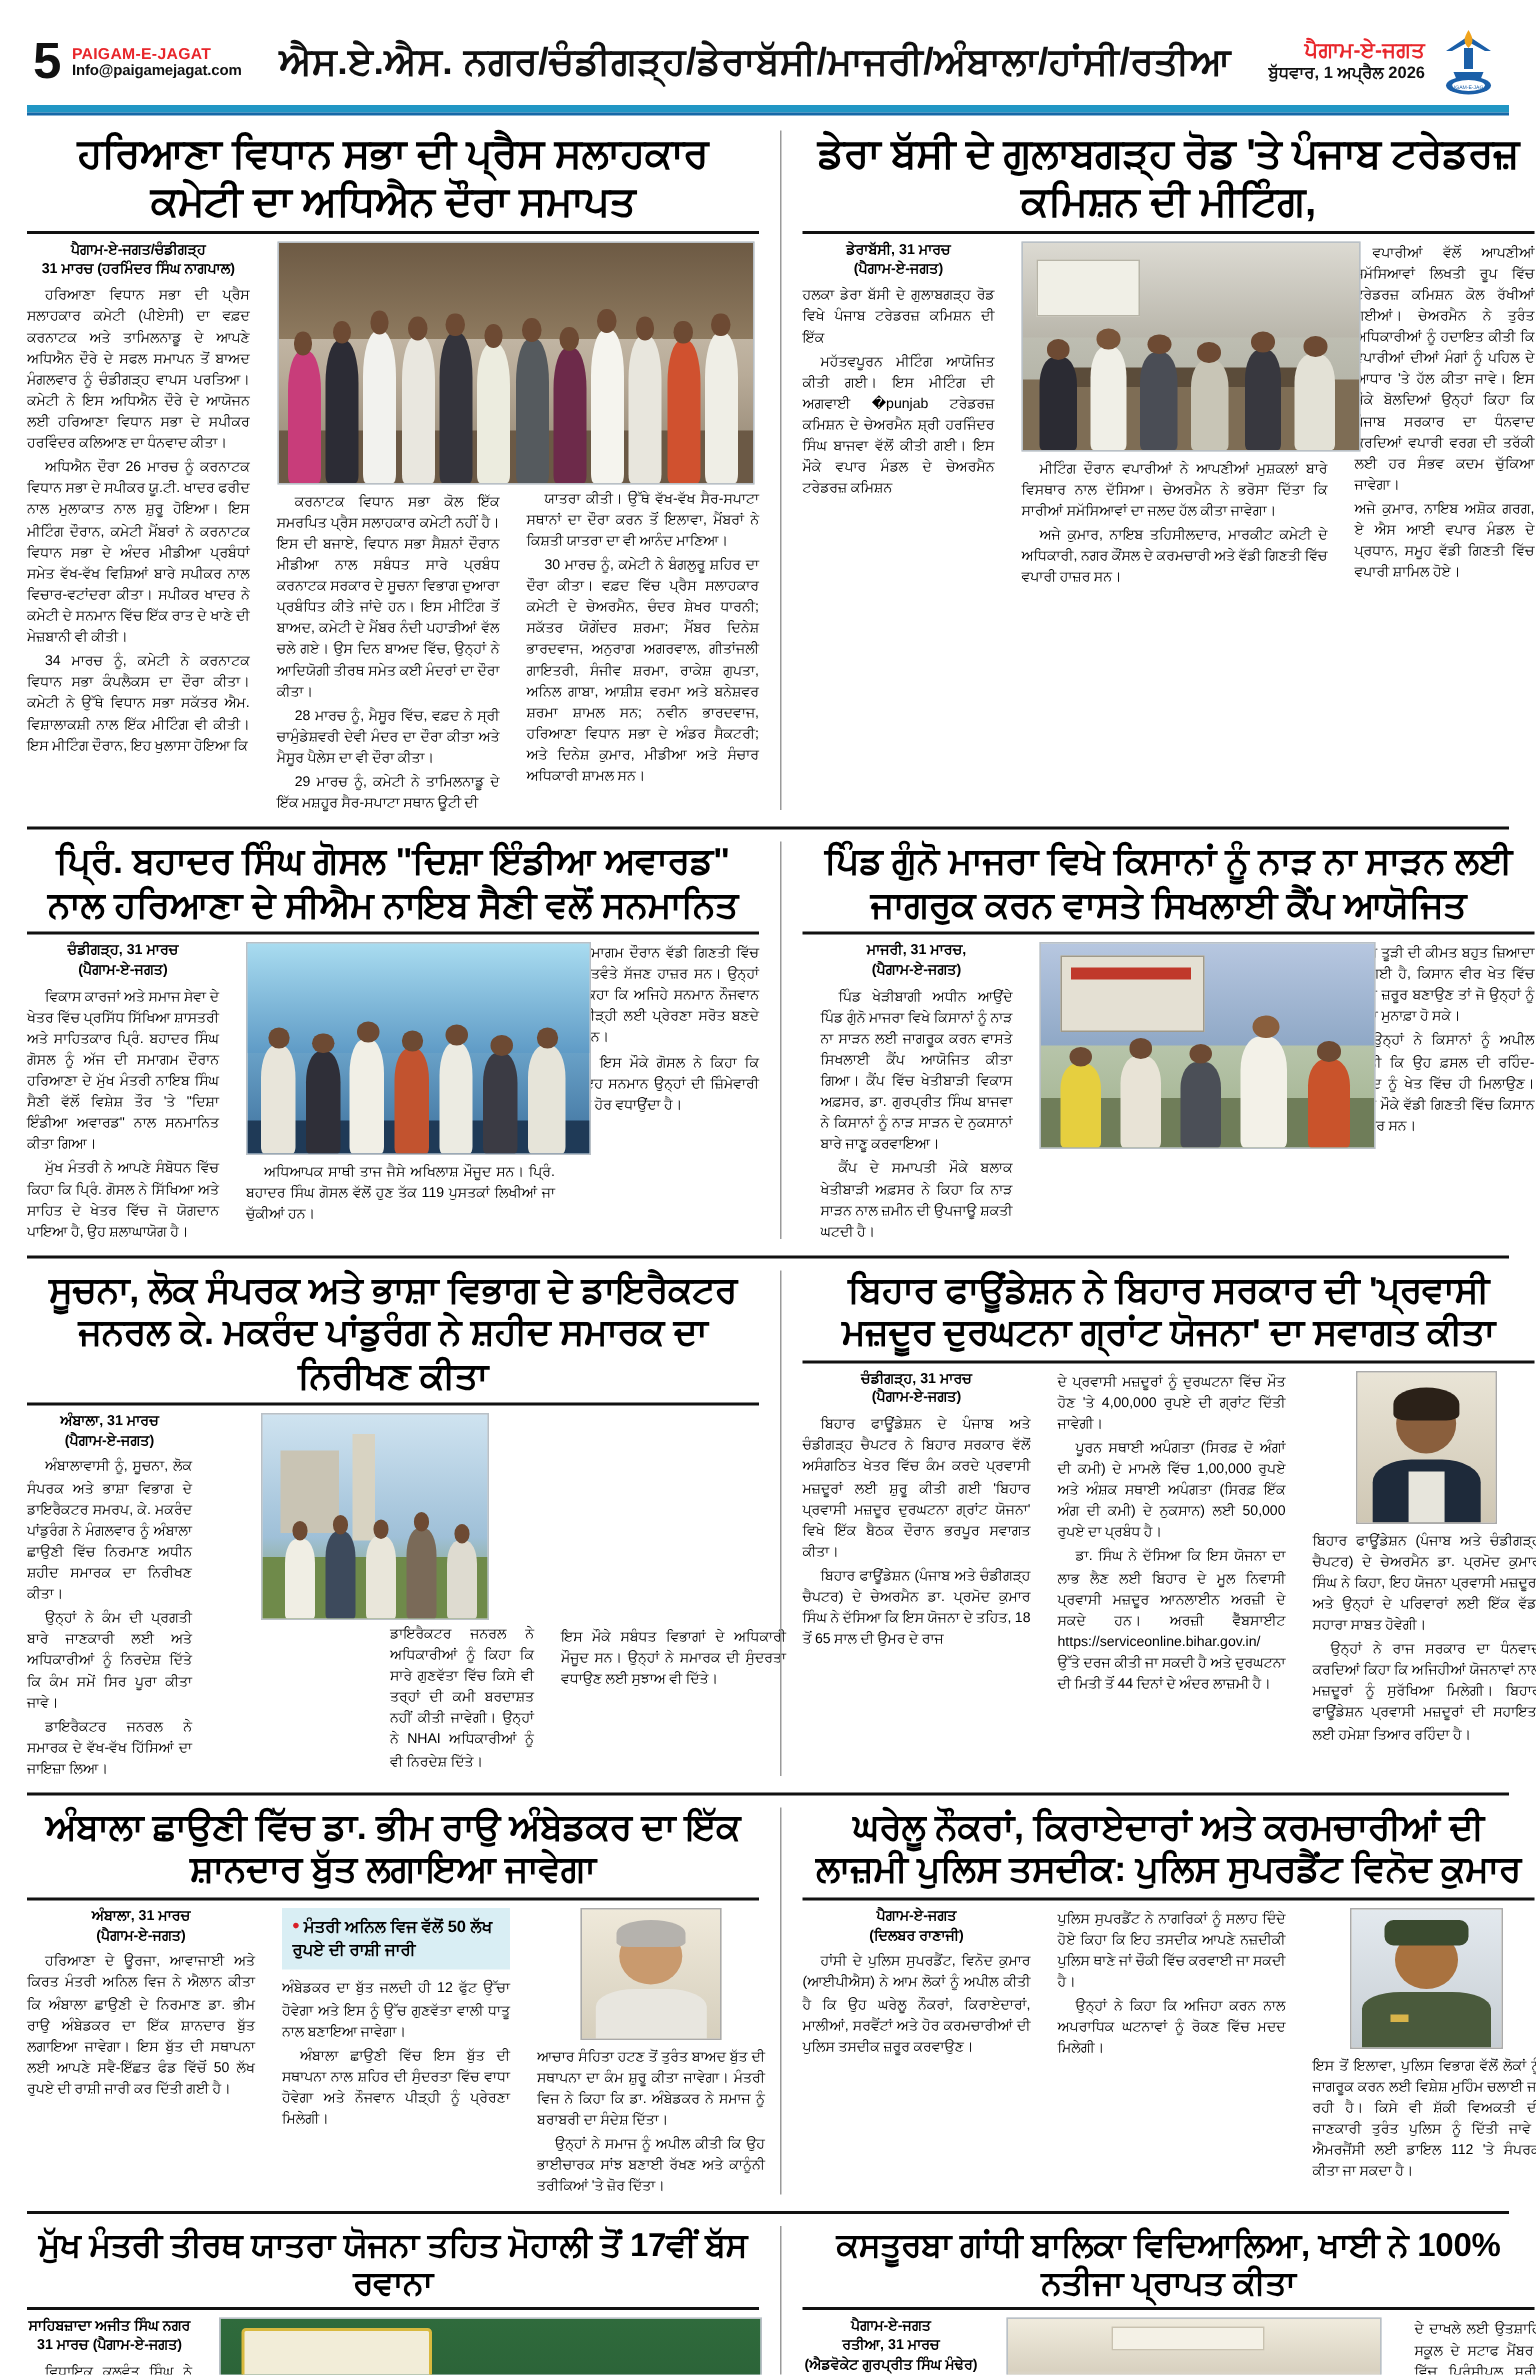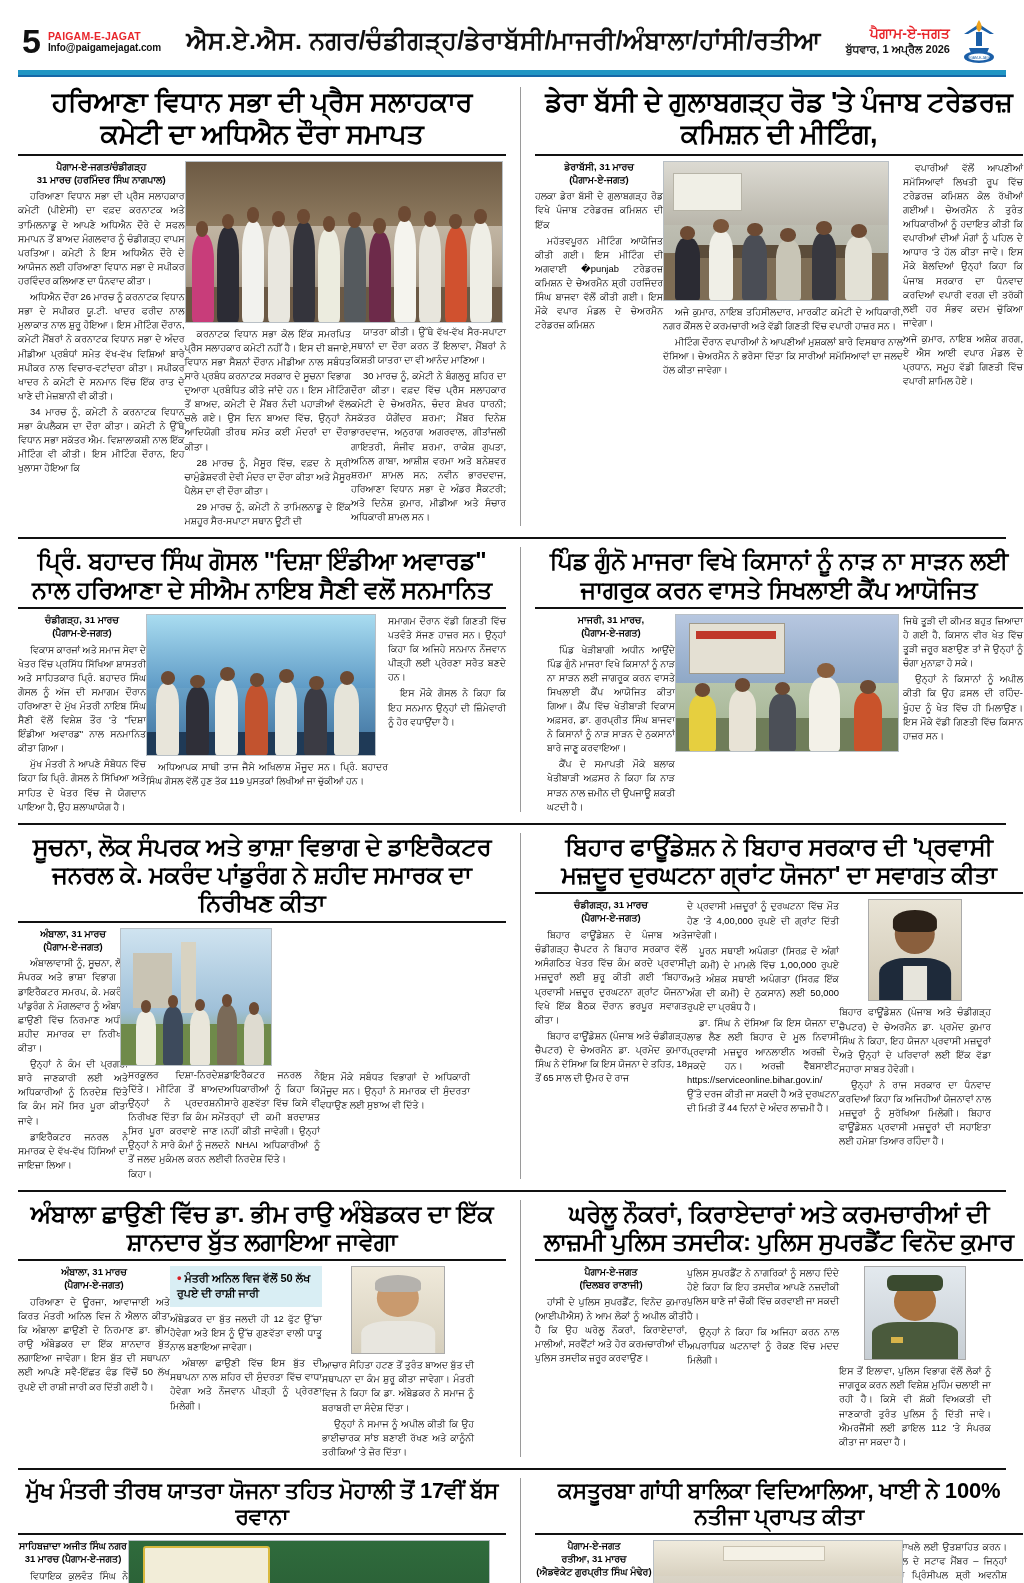--- a/index.html
+++ b/index.html
@@ -35,21 +35,21 @@
   .vdiv{width:1px;background:#9a9a9a;flex:0 0 1px;margin:4px 0;}
 
   h1.hl{
     font-size:27px;line-height:1.18;font-weight:700;text-align:center;
     margin:4px 0 3px 0;letter-spacing:-.2px;color:#000;
   }
   h1.hl.sm{font-size:24px;}
   h1.hl.xs{font-size:22px;}
   .hl-rule{height:2px;background:#111;margin:0 0 5px 0;}
 
-  .cols3{display:flex;gap:0;}
+  .cols3{display:flex;gap:18px;}
   .col{flex:1 1 0;min-width:0;}
 
   .dateline{text-align:center;font-size:9.5px;line-height:1.35;font-weight:700;margin-bottom:3px;}
   .body{font-size:9.4px;line-height:1.5;text-align:justify;word-spacing:-.3px;hyphens:none;}
   .body p{margin:0 0 2px 0;text-indent:12px;}
   .body p.ni{text-indent:0;}
 
   .callout{
     background:#d9eef4;border:0;padding:5px 7px 6px 7px;margin:0 0 5px 0;
     font-size:11px;line-height:1.35;font-weight:700;
@@ -212,24 +212,24 @@
                   <div class="head" style="left:37%;bottom:74%;width:7%;height:16%;"></div>
                 <div class="pp" style="left:50%;width:11%;height:70%;background:#c8c5b6;"></div>
                   <div class="head" style="left:52%;bottom:68%;width:7%;height:16%;"></div>
                 <div class="pp" style="left:66%;width:11%;height:78%;background:#38383f;"></div>
                   <div class="head" style="left:68%;bottom:76%;width:7%;height:16%;"></div>
                 <div class="pp" style="left:81%;width:12%;height:74%;background:#e3e1d6;"></div>
                   <div class="head" style="left:83.5%;bottom:72%;width:7%;height:16%;"></div>
               </div>
             </div>
             <div class="body">
+                <p>ਮੀਟਿੰਗ ਦੌਰਾਨ ਵਪਾਰੀਆਂ ਨੇ ਆਪਣੀਆਂ ਮੁਸ਼ਕਲਾਂ ਬਾਰੇ ਵਿਸਥਾਰ ਨਾਲ ਦੱਸਿਆ। ਚੇਅਰਮੈਨ ਨੇ ਭਰੋਸਾ ਦਿੱਤਾ ਕਿ ਸਾਰੀਆਂ ਸਮੱਸਿਆਵਾਂ ਦਾ ਜਲਦ ਹੱਲ ਕੀਤਾ ਜਾਵੇਗਾ।</p>
+              </div>
+            <div class="body">
                 <p>ਅਜੇ ਕੁਮਾਰ, ਨਾਇਬ ਤਹਿਸੀਲਦਾਰ, ਮਾਰਕੀਟ ਕਮੇਟੀ ਦੇ ਅਧਿਕਾਰੀ, ਨਗਰ ਕੌਂਸਲ ਦੇ ਕਰਮਚਾਰੀ ਅਤੇ ਵੱਡੀ ਗਿਣਤੀ ਵਿੱਚ ਵਪਾਰੀ ਹਾਜ਼ਰ ਸਨ।</p>
-              </div>
-            <div class="body">
-                <p>ਮੀਟਿੰਗ ਦੌਰਾਨ ਵਪਾਰੀਆਂ ਨੇ ਆਪਣੀਆਂ ਮੁਸ਼ਕਲਾਂ ਬਾਰੇ ਵਿਸਥਾਰ ਨਾਲ ਦੱਸਿਆ। ਚੇਅਰਮੈਨ ਨੇ ਭਰੋਸਾ ਦਿੱਤਾ ਕਿ ਸਾਰੀਆਂ ਸਮੱਸਿਆਵਾਂ ਦਾ ਜਲਦ ਹੱਲ ਕੀਤਾ ਜਾਵੇਗਾ।</p>
               </div>
           </div>
           <div class="col" style="flex:0 0 120px;">
             <div class="body">
                 <p>ਵਪਾਰੀਆਂ ਵੱਲੋਂ ਆਪਣੀਆਂ ਸਮੱਸਿਆਵਾਂ ਲਿਖਤੀ ਰੂਪ ਵਿੱਚ ਟਰੇਡਰਜ਼ ਕਮਿਸ਼ਨ ਕੋਲ ਰੱਖੀਆਂ ਗਈਆਂ। ਚੇਅਰਮੈਨ ਨੇ ਤੁਰੰਤ ਅਧਿਕਾਰੀਆਂ ਨੂੰ ਹਦਾਇਤ ਕੀਤੀ ਕਿ ਵਪਾਰੀਆਂ ਦੀਆਂ ਮੰਗਾਂ ਨੂੰ ਪਹਿਲ ਦੇ ਆਧਾਰ 'ਤੇ ਹੱਲ ਕੀਤਾ ਜਾਵੇ। ਇਸ ਮੌਕੇ ਬੋਲਦਿਆਂ ਉਨ੍ਹਾਂ ਕਿਹਾ ਕਿ ਪੰਜਾਬ ਸਰਕਾਰ ਦਾ ਧੰਨਵਾਦ ਕਰਦਿਆਂ ਵਪਾਰੀ ਵਰਗ ਦੀ ਤਰੱਕੀ ਲਈ ਹਰ ਸੰਭਵ ਕਦਮ ਚੁੱਕਿਆ ਜਾਵੇਗਾ।</p>
               </div>
             <div class="body">
                 <p class="ni">ਅਜੇ ਕੁਮਾਰ, ਨਾਇਬ ਅਸ਼ੋਕ ਗਰਗ, ਏ ਐਸ ਆਈ ਵਪਾਰ ਮੰਡਲ ਦੇ ਪ੍ਰਧਾਨ, ਸਮੂਹ ਵੱਡੀ ਗਿਣਤੀ ਵਿੱਚ ਵਪਾਰੀ ਸ਼ਾਮਿਲ ਹੋਏ।</p>
               </div>
           </div>
@@ -360,23 +360,20 @@
               </div>
             <div class="body">
                 <p>ਉਨ੍ਹਾਂ ਨੇ ਕੰਮ ਦੀ ਪ੍ਰਗਤੀ ਬਾਰੇ ਜਾਣਕਾਰੀ ਲਈ ਅਤੇ ਅਧਿਕਾਰੀਆਂ ਨੂੰ ਨਿਰਦੇਸ਼ ਦਿੱਤੇ ਕਿ ਕੰਮ ਸਮੇਂ ਸਿਰ ਪੂਰਾ ਕੀਤਾ ਜਾਵੇ।</p>
               </div>
             <div class="body">
                 <p>ਡਾਇਰੈਕਟਰ ਜਨਰਲ ਨੇ ਸਮਾਰਕ ਦੇ ਵੱਖ-ਵੱਖ ਹਿੱਸਿਆਂ ਦਾ ਜਾਇਜ਼ਾ ਲਿਆ।</p>
               </div>
           </div>
           <div class="col" style="flex:0 0 96px;">
             <div style="height:140px"></div>
-            <div class="body">
-                <p class="ni">ਸਰਕੂਲਰ ਦਿਸ਼ਾ-ਨਿਰਦੇਸ਼ ਦਿੱਤੇ। ਮੀਟਿੰਗ ਤੋਂ ਬਾਅਦ ਉਨ੍ਹਾਂ ਨੇ ਪ੍ਰਦਰਸ਼ਨੀ ਨਿਰੀਖਣ ਦਿੱਤਾ ਕਿ ਕੰਮ ਸਮੇਂ ਸਿਰ ਪੂਰਾ ਕਰਵਾਏ ਜਾਣ। ਉਨ੍ਹਾਂ ਨੇ ਸਾਰੇ ਕੰਮਾਂ ਨੂੰ ਜਲਦ ਤੋਂ ਜਲਦ ਮੁਕੰਮਲ ਕਰਨ ਲਈ ਕਿਹਾ।</p>
-              </div>
           </div>
           <div class="col" style="flex:0 0 96px;">
             <div style="height:140px"></div>
             <div class="body">
                 <p class="ni">ਡਾਇਰੈਕਟਰ ਜਨਰਲ ਨੇ ਅਧਿਕਾਰੀਆਂ ਨੂੰ ਕਿਹਾ ਕਿ ਸਾਰੇ ਗੁਣਵੱਤਾ ਵਿੱਚ ਕਿਸੇ ਵੀ ਤਰ੍ਹਾਂ ਦੀ ਕਮੀ ਬਰਦਾਸ਼ਤ ਨਹੀਂ ਕੀਤੀ ਜਾਵੇਗੀ। ਉਨ੍ਹਾਂ ਨੇ NHAI ਅਧਿਕਾਰੀਆਂ ਨੂੰ ਵੀ ਨਿਰਦੇਸ਼ ਦਿੱਤੇ।</p>
               </div>
           </div>
           <div class="col" style="flex:0 0 150px;">
             <div class="photo" style="width:150px;height:136px;margin:0 0 4px -200px;position:relative;z-index:2;">
               <div class="sky" style="background:linear-gradient(#cfe3f0,#9fc0d8 60%,#7f9a4e);"></div>

